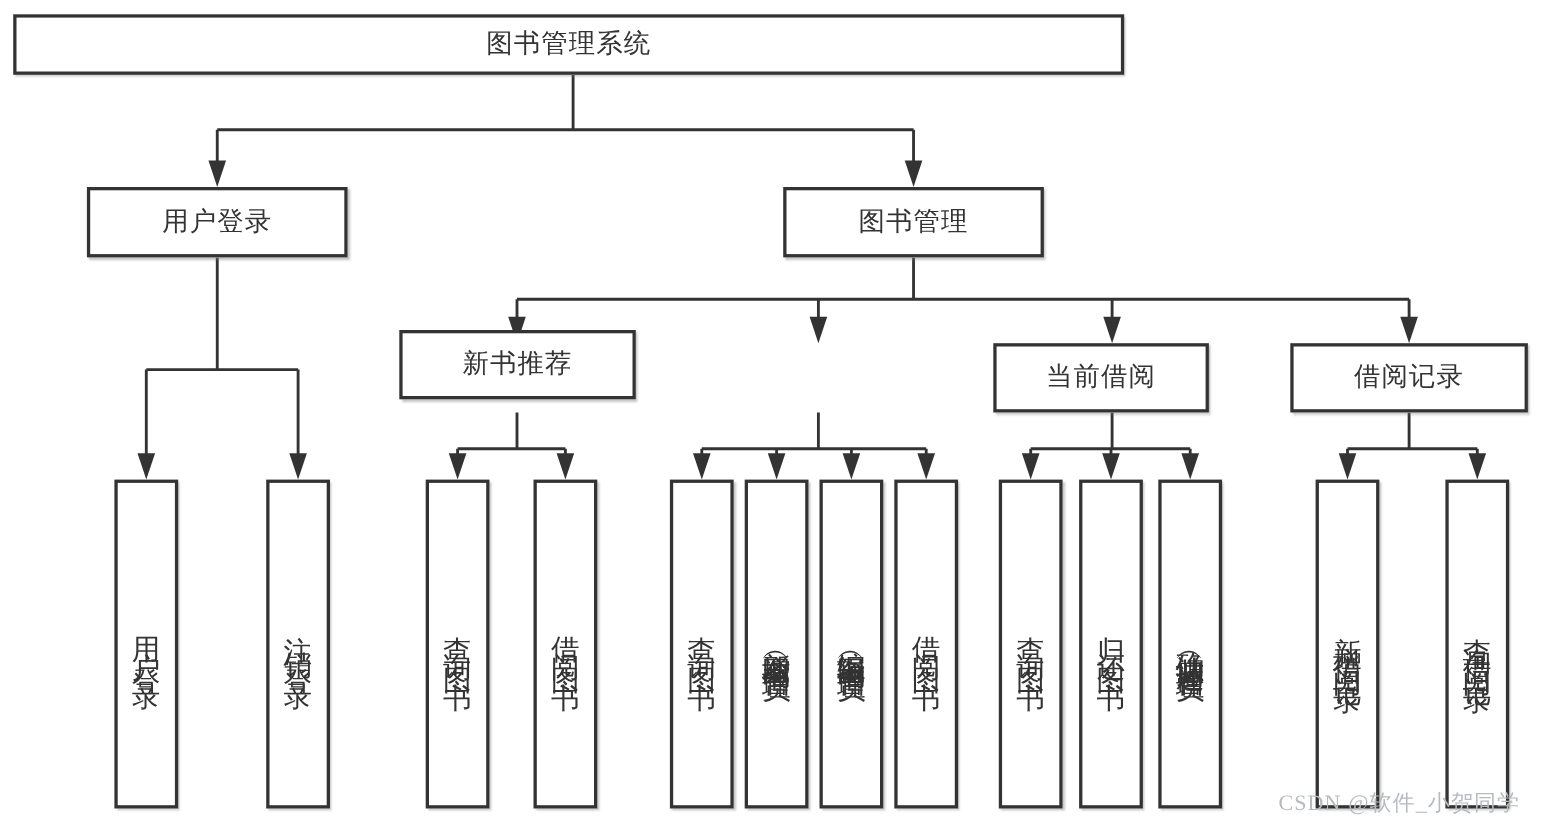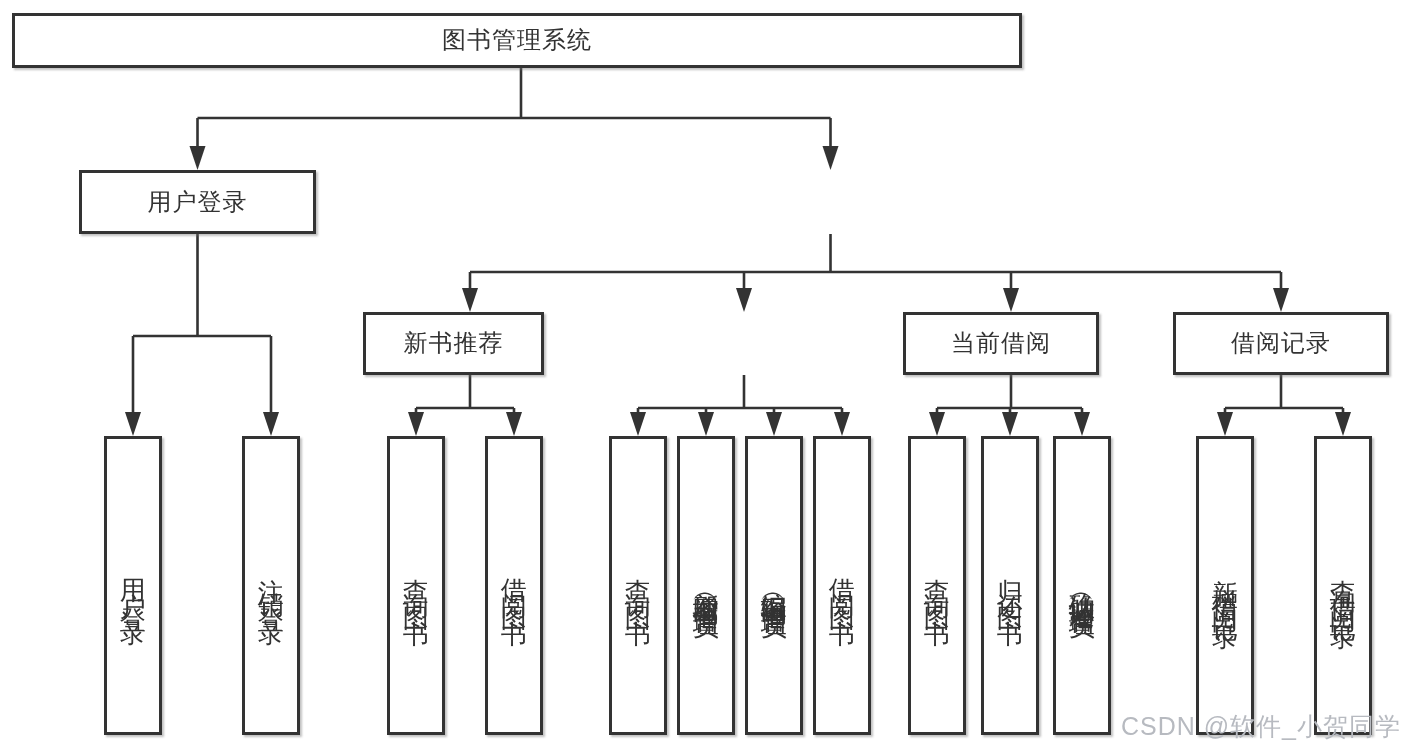--- a/index.html
+++ b/index.html
@@ -21,23 +21,23 @@
   }
   .node .label{
     color:var(--text); font-size:24px; letter-spacing:1px;
     line-height:1.1; white-space:nowrap;
   }
   .node.v .label{
     writing-mode:vertical-rl; text-orientation:mixed;
     font-size:26px; white-space:normal; letter-spacing:8px;
   }
   .watermark{
-    position:absolute; right:4px; bottom:4px; z-index:3;
-    color:var(--watermark); font-size:25px; letter-spacing:1px;
-    font-family:Liberation Sans, sans-serif;
+    position:absolute; right:23px; bottom:4px; z-index:3;
+    color:var(--watermark); font-size:20px; letter-spacing:1px;
+    font-family:Liberation Serif, serif;
   }
 </style>
 </head>
 <body>
 
 <div class="canvas">
 
   <svg class="connectors" width="1405" height="747" viewBox="0 0 1405 747">
     <g stroke="#333333" stroke-width="2.6" fill="none">
 
@@ -78,22 +78,25 @@
     </g>
   </svg>
 
   <div class="node h" style="left:12px;top:13px;width:1010px;height:55px">
     <span class="label">图书管理系统</span>
   </div>
 
   <div class="node h" style="left:79px;top:170px;width:237px;height:64px">
     <span class="label">用户登录</span>
   </div>
+  <div class="node h" style="left:712px;top:170px;width:237px;height:64px">
+    <span class="label">图书管理</span>
+  </div>
 
-  <div class="node h" style="left:363px;top:312px;width:181px;height:63px">
+  <div class="node h" style="left:363px;top:300px;width:215px;height:63px">
     <span class="label">新书推荐</span>
   </div>
   <div class="node h" style="left:903px;top:312px;width:196px;height:63px">
     <span class="label">当前借阅</span>
   </div>
   <div class="node h" style="left:1173px;top:312px;width:216px;height:63px">
     <span class="label">借阅记录</span>
   </div>
 
   <div class="node v" style="left:104px;top:436px;width:58px;height:299px">

